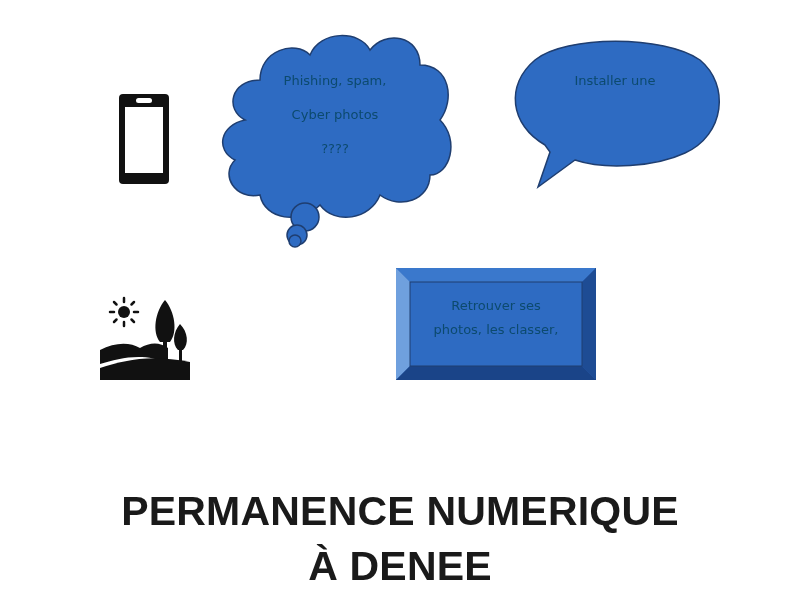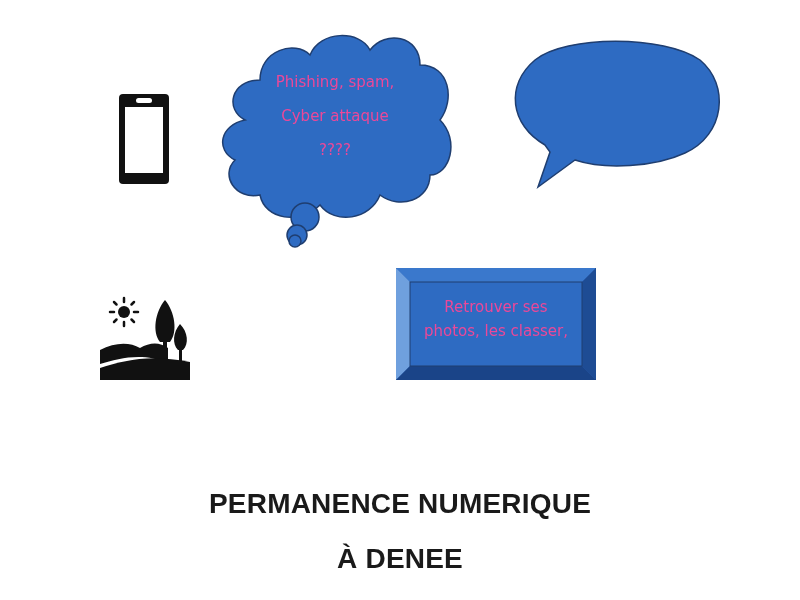--- a/index.html
+++ b/index.html
@@ -4,27 +4,27 @@
   <style>
     html, body { margin: 0; padding: 0; }
     body {
       width: 800px; height: 600px; background: #ffffff;
       position: relative; overflow: hidden;
       font-family: "Liberation Sans", sans-serif;
     }
     .abs { position: absolute; }
     .shape-svg { position: absolute; left: 0; top: 0; }
     .bubble-text {
-      position: absolute; color: #ec4899; text-align: center;
-      font-family: "DejaVu Sans", sans-serif; font-size: 15px;
+      position: absolute; color: #0c4a6e; text-align: center;
+      font-family: "DejaVu Sans", sans-serif; font-size: 13px;
     }
     .title {
       position: absolute; left: 0; width: 800px; text-align: center;
       font-family: "Liberation Sans", sans-serif; font-weight: bold;
-      color: #1a1a1a; font-size: 28px; letter-spacing: 0.2px;
+      color: #1a1a1a; font-size: 41px; letter-spacing: 0.2px;
     }
   </style>
 </head>
 <body>
 
 <div class="abs" style="left:118px;top:93px;width:52px;height:92px;">
   <svg width="52" height="92" viewBox="0 0 52 92">
     <rect x="1" y="1" width="50" height="90" rx="4" fill="#111"></rect>
     <rect x="7" y="14" width="38" height="66" fill="#fff"></rect>
     <rect x="18" y="5" width="16" height="5" rx="2.5" fill="#fff"></rect>
@@ -45,33 +45,34 @@
                C155,195 120,200 105,180
                C85,200 50,195 45,170
                C20,175 5,150 20,135
                C0,125 5,100 30,95 Z"></path>
       <circle cx="90" cy="192" r="14"></circle>
       <circle cx="82" cy="210" r="10"></circle>
       <circle cx="80" cy="216" r="6"></circle>
     </g>
   </svg>
   <div class="bubble-text" style="left:0;width:240px;top:48px;">Phishing, spam,</div>
-  <div class="bubble-text" style="left:0;width:240px;top:82px;">Cyber attaque</div>
+  <div class="bubble-text" style="left:0;width:240px;top:82px;">Cyber photos</div>
   <div class="bubble-text" style="left:0;width:240px;top:116px;">????</div>
 </div>
 
 <div class="abs" style="left:505px;top:35px;width:220px;height:160px;">
   <svg class="shape-svg" width="220" height="160" viewBox="0 0 220 160">
     <path d="M40,110
              C5,90 0,50 30,25
              C60,0 160,0 195,25
              C225,50 220,100 180,118
              C150,132 100,135 70,125
              L33,152 L45,117 Z" fill="#2e6bc2" stroke="#1f3e70" stroke-width="1.5"></path>
   </svg>
+  <div class="bubble-text" style="left:0;width:220px;top:38px;">Installer une</div>
 </div>
 
 <div class="abs" style="left:100px;top:292px;width:90px;height:88px;">
   <svg width="90" height="88" viewBox="0 0 90 88">
     <g fill="#111">
       <circle cx="24" cy="20" r="6"></circle>
       <g stroke="#111" stroke-width="2.5" stroke-linecap="round">
         <line x1="24" y1="6" x2="24" y2="10"></line>
         <line x1="24" y1="30" x2="24" y2="34"></line>
         <line x1="10" y1="20" x2="14" y2="20"></line>

